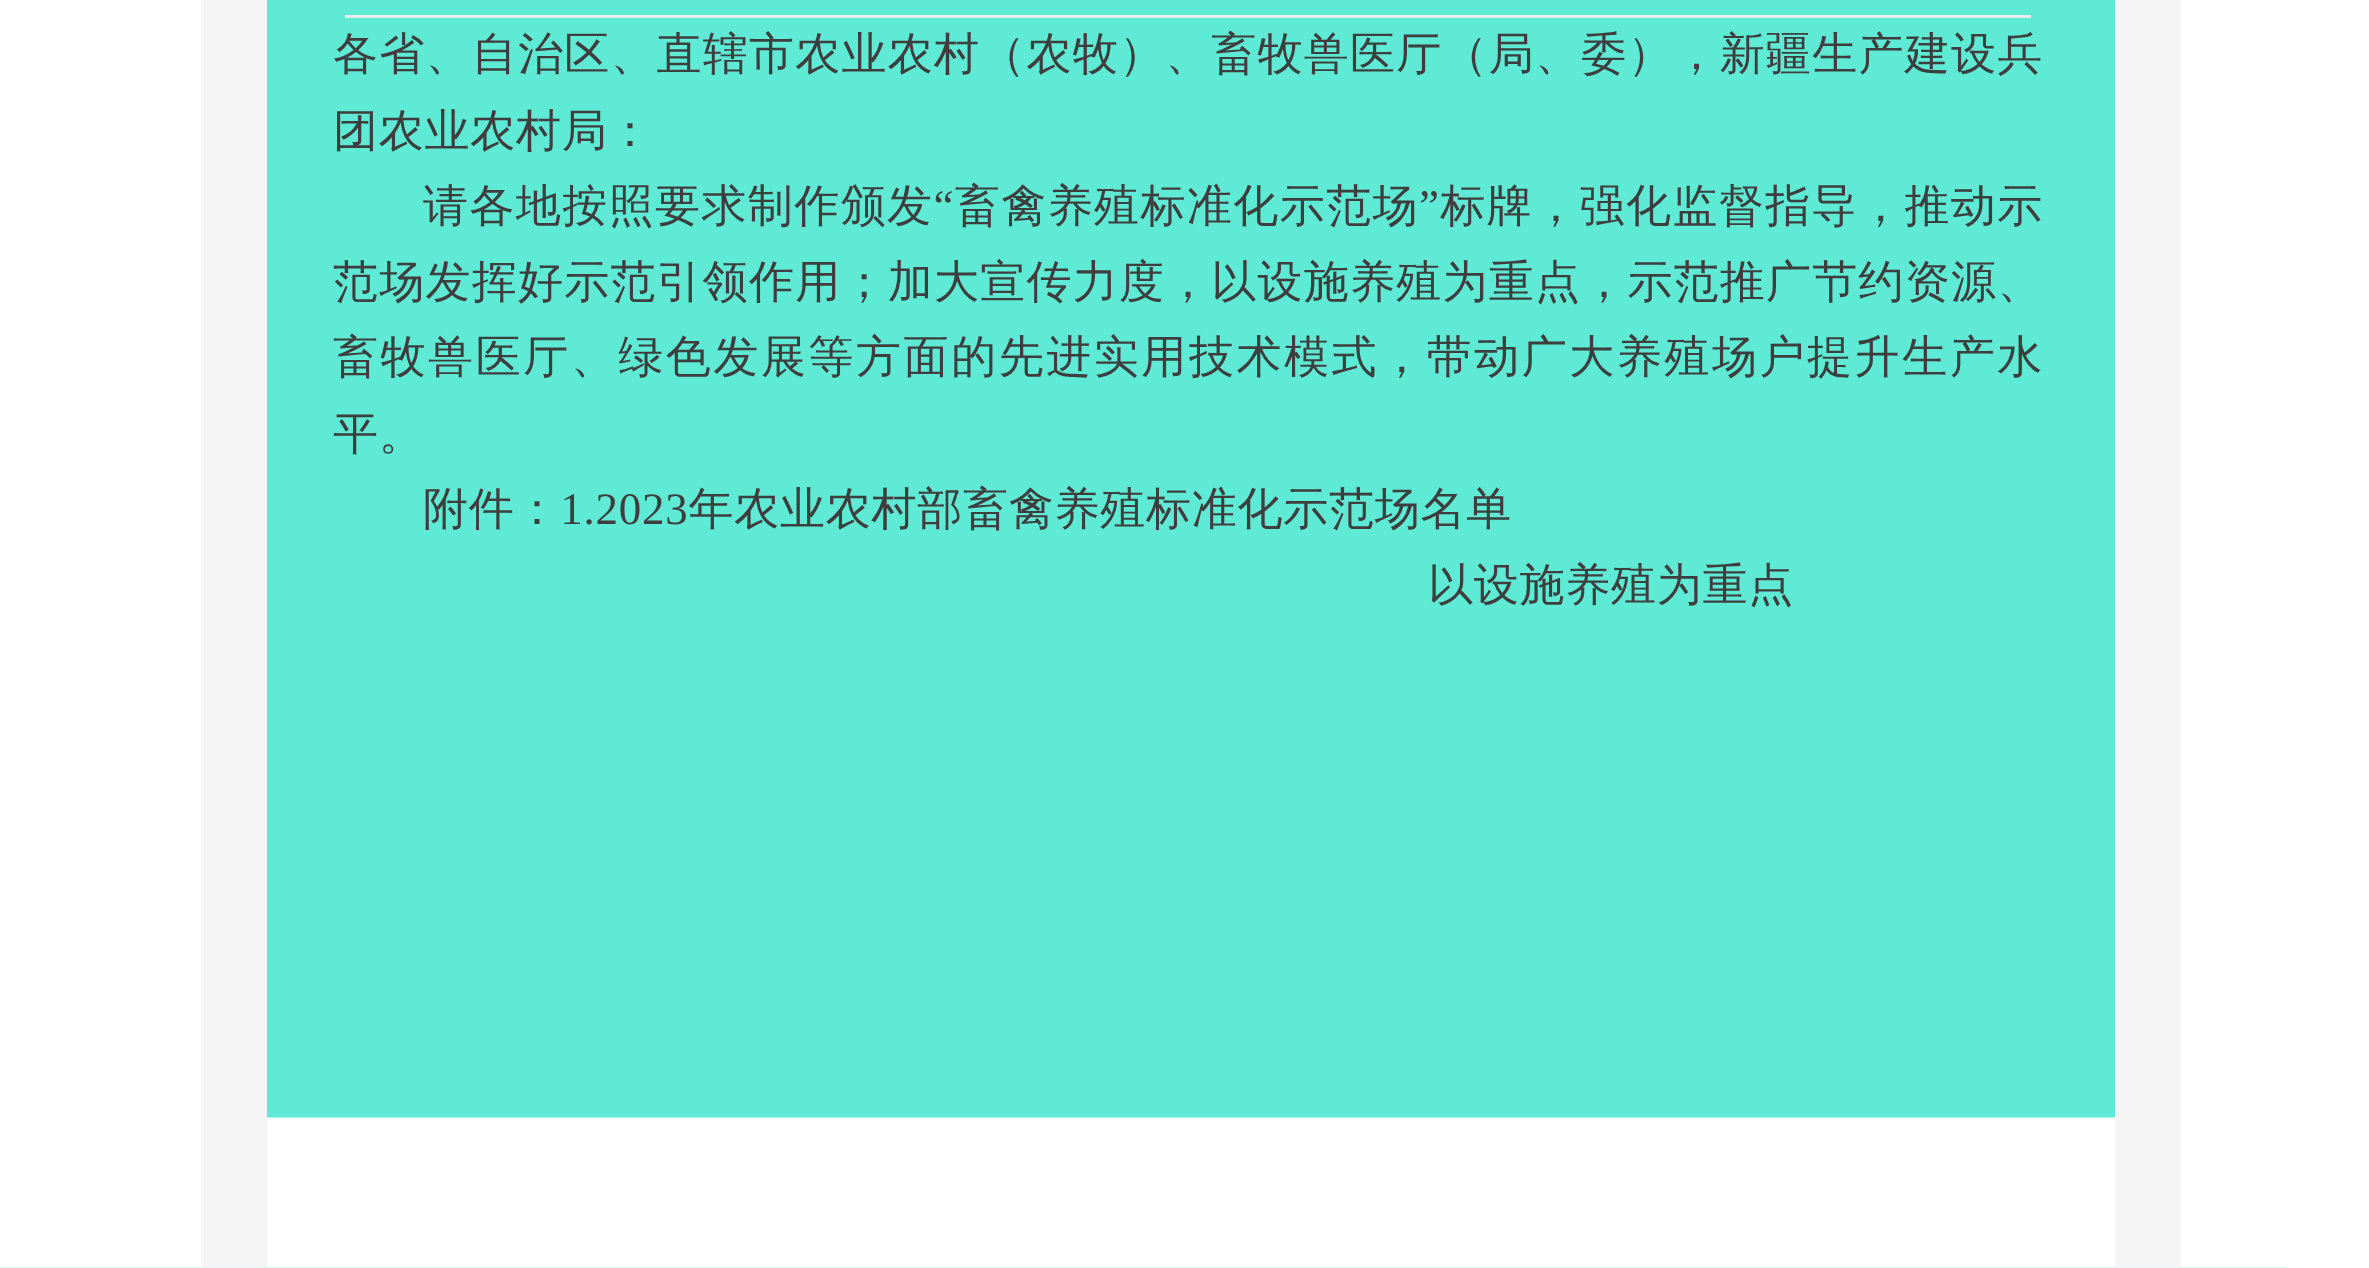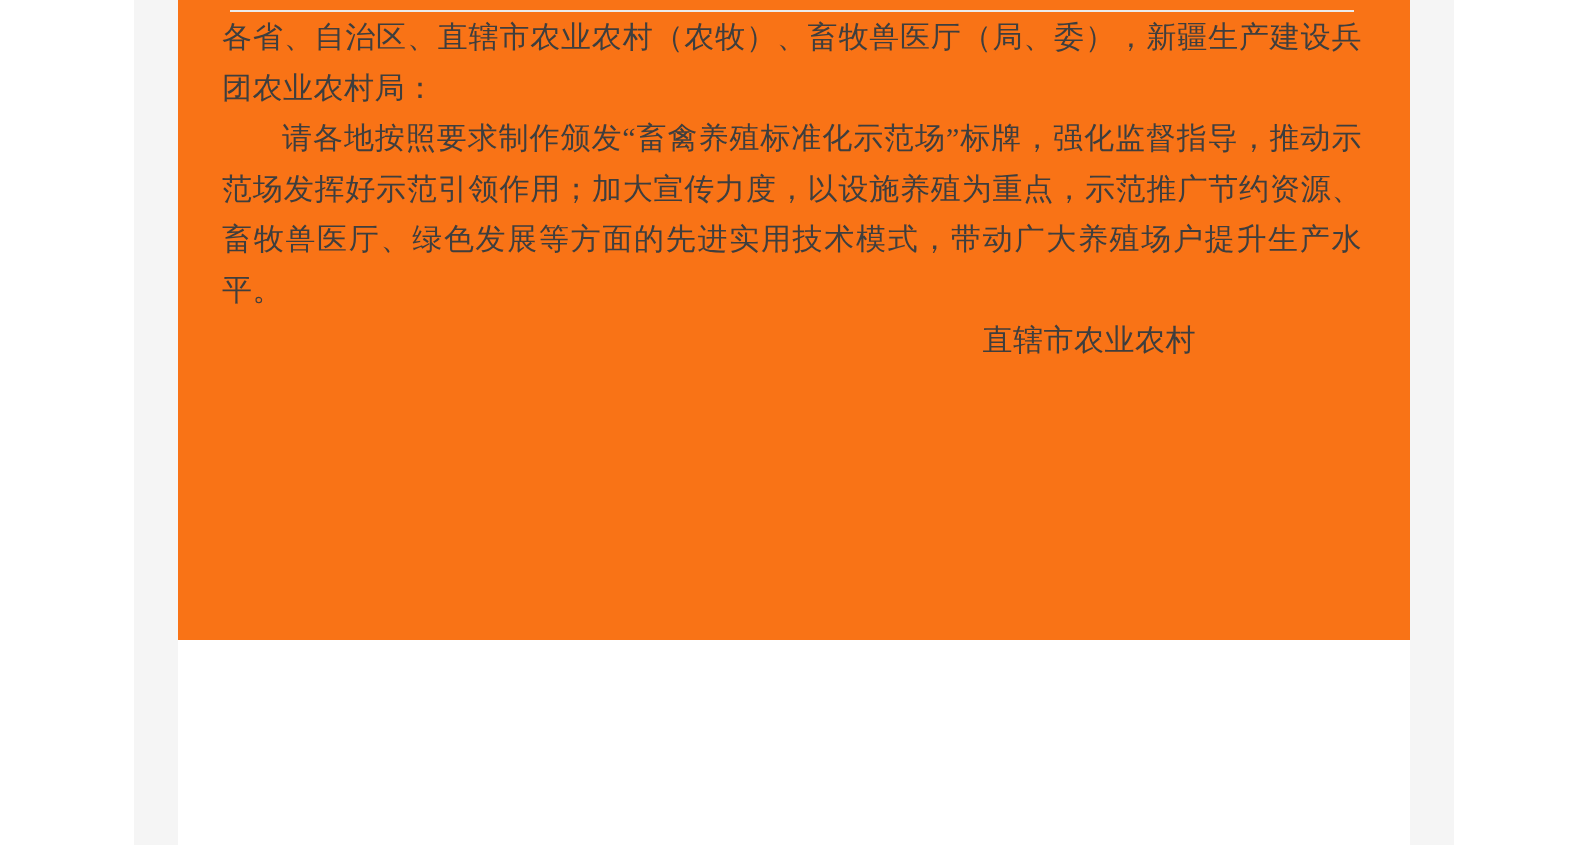--- a/index.html
+++ b/index.html
@@ -23,22 +23,22 @@
     background: #f5f5f5;
   }
   .gutter-left  { left: 134px; }
   .gutter-right { left: 1410px; }
 
   .doc-content {
     position: absolute;
     left: 178px;
     top: 0;
     width: 1232px;
-    height: 640px;
-    background: #f97316;
+    height: 745px;
+    background: #5eead4;
     box-sizing: border-box;
     padding: 0 48px 0 44px;
   }
   .divider {
     border: none;
     border-top: 2px solid #ececec;
     margin: 10px 8px 0 8px;
   }
   .doc-content p {
     margin: 0;
@@ -64,16 +64,17 @@
 <div class="gutter gutter-right"></div>
 
 <div class="doc-content">
   <hr class="divider">
 
   <p class="salutation">各省、自治区、直辖市农业农村（农牧）、畜牧兽医厅（局、委），新疆生产建设兵团农业农村局：</p>
 
 
   <p class="body-para">请各地按照要求制作颁发“畜禽养殖标准化示范场”标牌，强化监督指导，推动示范场发挥好示范引领作用；加大宣传力度，以设施养殖为重点，示范推广节约资源、畜牧兽医厅、绿色发展等方面的先进实用技术模式，带动广大养殖场户提升生产水平。</p>
 
+  <p class="attach-line-1"><span>附件：</span><span>1.2023年农业农村部畜禽养殖标准化示范场名单</span></p>
 
 
-  <p class="signature">直辖市农业农村</p>
+  <p class="signature">以设施养殖为重点</p>
 </div>
 
 </body></html>

